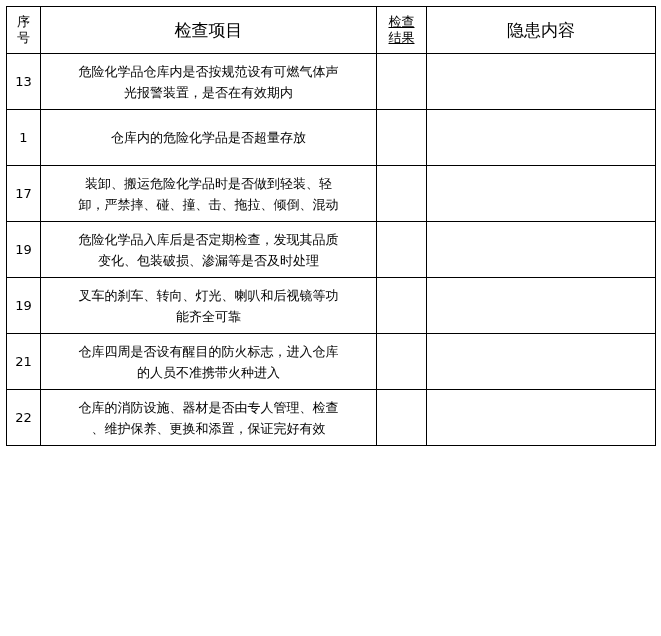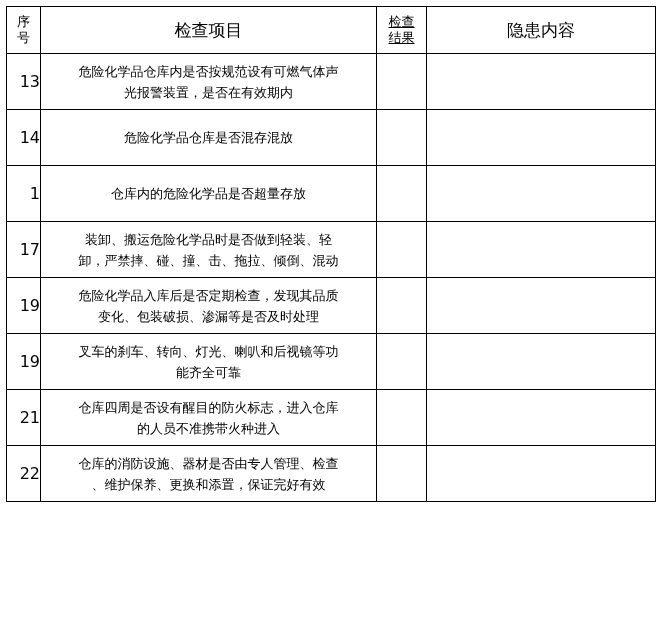--- a/index.html
+++ b/index.html
@@ -55,22 +55,22 @@
   .stack-char {
     display: block;
   }
   thead td.hdr-result {
     font-size: 13px;
     line-height: 16px;
     text-decoration: underline;
   }
   tbody tr { height: 56px; }
   tbody td.no-cell {
-    text-align: right;
-    font-size: 16px;
+    text-align: center;
+    font-size: 13px;
     line-height: 16px;
   }
   tbody td.item-cell {
     text-align: center;
     font-size: 13px;
     line-height: 21px;
     padding: 2px 6px;
     word-break: break-all;
   }
   tbody td.item-cell .txt {
@@ -110,28 +110,20 @@
       <tr>
         <td class="no-cell">13</td>
         <td class="item-cell">
           <span class="txt">危险化学品仓库内是否按规范设有可燃气体声</span>
           <span class="txt">光报警装置，是否在有效期内</span>
         </td>
         <td class="blank-cell"></td>
         <td class="blank-cell"></td>
       </tr>
 
-      <tr>
-        <td class="no-cell">14</td>
-        <td class="item-cell">
-          <span class="txt">危险化学品仓库是否混存混放</span>
-        </td>
-        <td class="blank-cell"></td>
-        <td class="blank-cell"></td>
-      </tr>
 
       <tr>
         <td class="no-cell">1</td>
         <td class="item-cell">
           <span class="txt">仓库内的危险化学品是否超量存放</span>
         </td>
         <td class="blank-cell"></td>
         <td class="blank-cell"></td>
       </tr>
 

